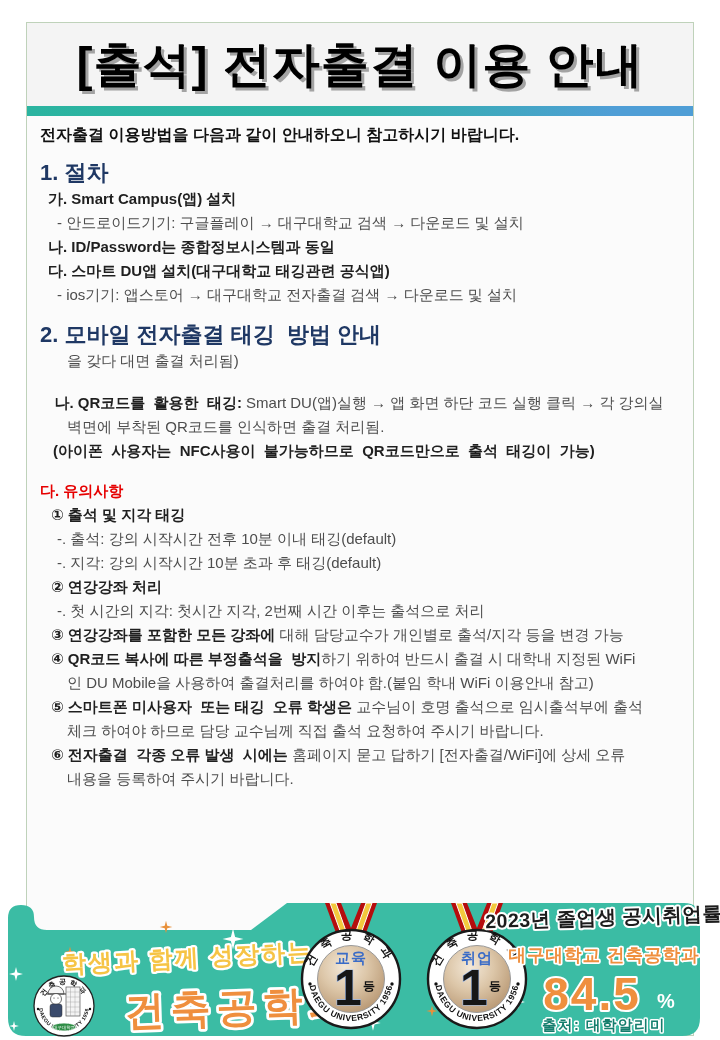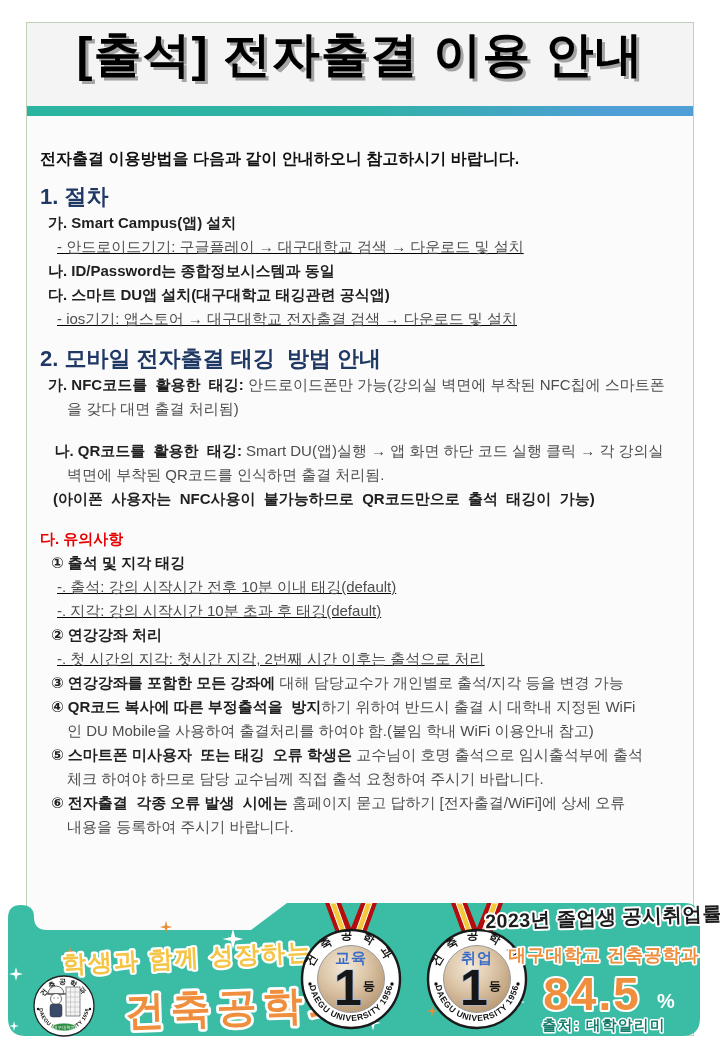--- a/index.html
+++ b/index.html
@@ -1,34 +1,34 @@
 <!DOCTYPE html>
 <html><head>
 <meta charset="utf-8">
 <style>
   html,body{margin:0;padding:0;background:#ffffff;}
   .page{position:relative;width:720px;height:1040px;background:#ffffff;overflow:hidden;
         font-family:"Liberation Sans","DejaVu Sans",sans-serif;}
   .content-box{position:absolute;left:26px;top:22px;width:668px;height:1014px;
         border:1px solid #bfd2ba;background:#fbfbfb;box-sizing:border-box;}
   .title-box{position:absolute;left:0;top:0;width:100%;height:83px;background:#f4f4f4;
-        display:flex;justify-content:center;}
+        display:flex;align-items:center;justify-content:center;}
   .title{margin:0;font-size:48px;font-weight:800;letter-spacing:1px;color:#000;
         text-shadow:3px 3px 0 #a3a3a3;white-space:nowrap;}
   .gradient-bar{position:absolute;left:0;top:83px;width:100%;height:10px;
         background:linear-gradient(90deg,#2bb4a0 0%,#2fb2a6 50%,#4f9ed6 88%,#4f9ed6 100%);}
-  .body-area{position:absolute;left:13px;top:124px;width:630px;}
+  .body-area{position:absolute;left:13px;top:100px;width:630px;}
   .line{line-height:24px;font-size:15px;white-space:pre-wrap;}
   .bseg{font-weight:bold;color:#1f1f1f;}
   .rseg{color:#4d4d4d;}
   .intro{margin-bottom:14px;}
   .intro .bseg{font-size:16px;color:#111;}
   .h1 .bseg{font-size:22px;color:#1f3864;}.gap16{margin-top:16px;}.gap18{margin-top:18px;text-align:center;}
   .sub{padding-left:8px;}
-  .item{padding-left:17px;text-decoration:underline;}
+  .item{padding-left:17px;}
   .cont{padding-left:27px;}
   .contb{padding-left:13px;}
   .circ{padding-left:11px;}
   .red .bseg{color:#e60000;}
   .banner{position:absolute;left:0;top:890px;width:720px;height:150px;}
   svg text{font-family:"Liberation Sans","DejaVu Sans",sans-serif;}
 </style>
 </head>
 <body>
 
@@ -41,21 +41,20 @@
     <div class="gradient-bar"></div>
     <div class="body-area" id="body">
         <div class="line intro"><span class="bseg">전자출결 이용방법을 다음과 같이 안내하오니 참고하시기 바랍니다.</span></div>
         <div class="line h1"><span class="bseg">1. 절차</span></div>
         <div class="line sub"><span class="bseg">가. Smart Campus(앱) 설치</span></div>
         <div class="line item"><span class="rseg">- 안드로이드기기: 구글플레이 → 대구대학교 검색 → 다운로드 및 설치</span></div>
         <div class="line sub"><span class="bseg">나. ID/Password는 종합정보시스템과 동일</span></div>
         <div class="line sub"><span class="bseg">다. 스마트 DU앱 설치(대구대학교 태깅관련 공식앱)</span></div>
         <div class="line item"><span class="rseg">- ios기기: 앱스토어 → 대구대학교 전자출결 검색 → 다운로드 및 설치</span></div>
         <div class="line h1 gap16"><span class="bseg">2. 모바일 전자출결 태깅  방법 안내</span></div>
-        <div class="line sub"><span class="bseg">가. NFC코드를  활용한  태깅:</span><span class="rseg"> 안드로이드폰만 가능(강의실 벽면에 부착된 NFC칩에 스마트폰</span></div>
         <div class="line cont"><span class="rseg">을 갖다 대면 출결 처리됨)</span></div>
         <div class="line sub gap18"><span class="bseg">나. QR코드를  활용한  태깅:</span><span class="rseg"> Smart DU(앱)실행 → 앱 화면 하단 코드 실행 클릭 → 각 강의실</span></div>
         <div class="line cont"><span class="rseg">벽면에 부착된 QR코드를 인식하면 출결 처리됨.</span></div>
         <div class="line contb"><span class="bseg">(아이폰  사용자는  NFC사용이  불가능하므로  QR코드만으로  출석  태깅이  가능)</span></div>
         <div class="line red gap16"><span class="bseg">다. 유의사항</span></div>
         <div class="line circ"><span class="bseg">① 출석 및 지각 태깅</span></div>
         <div class="line item"><span class="rseg">-. 출석: 강의 시작시간 전후 10분 이내 태깅(default)</span></div>
         <div class="line item"><span class="rseg">-. 지각: 강의 시작시간 10분 초과 후 태깅(default)</span></div>
         <div class="line circ"><span class="bseg">② 연강강좌 처리</span></div>
         <div class="line item"><span class="rseg">-. 첫 시간의 지각: 첫시간 지각, 2번째 시간 이후는 출석으로 처리</span></div>

